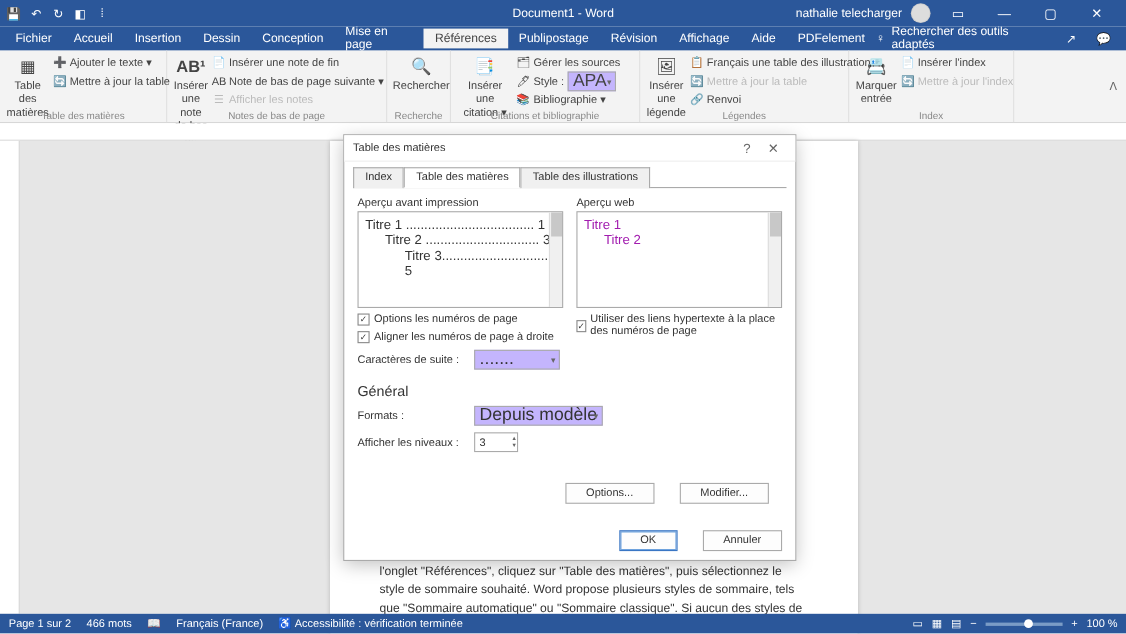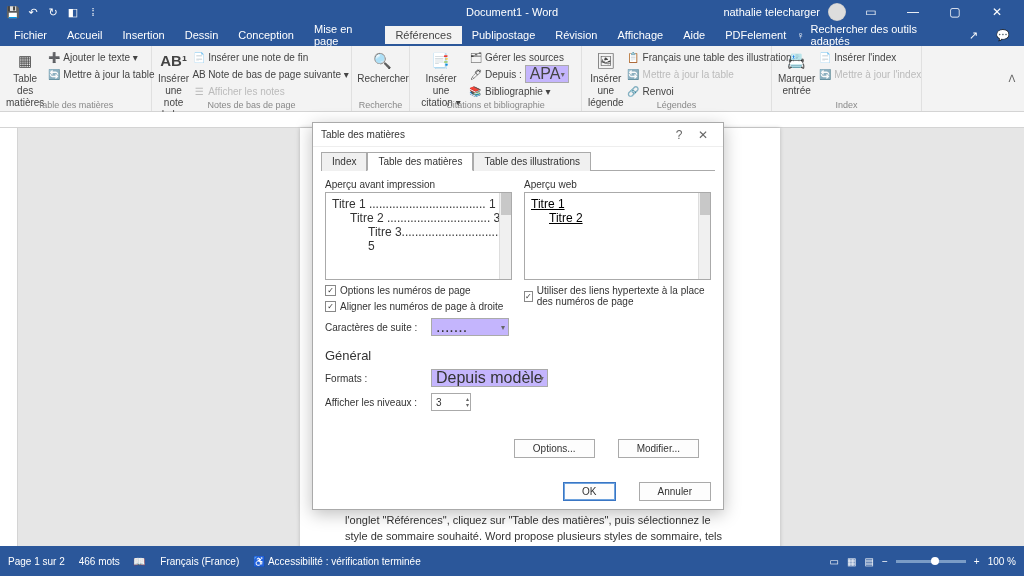--- a/index.html
+++ b/index.html
@@ -35,39 +35,39 @@
 .dlg-title-txt{flex:1}
 .dlg-title-btn{width:24px;text-align:center;font-size:12px;color:#666}
 .dlg-tabs{display:flex;padding:4px 8px 0;gap:0;font-size:10px}
 .dlg-tab{padding:3px 10px;border:1px solid #aaa;border-bottom:none;background:#f0f0f0;position:relative;top:1px;cursor:pointer}
 .dlg-tab.active{background:#fff;border-bottom:1px solid #fff;z-index:2}
 .dlg-body{border-top:1px solid #aaa;margin:0 8px;padding:8px 4px}
 .dlg-cols{display:flex;gap:12px}
 .dlg-col{flex:1}
 .fieldset-label{font-size:10px;margin-bottom:2px}
 .preview-box{border:1px solid #aaa;height:88px;padding:4px 6px;font-size:11px;overflow:hidden;position:relative;background:#fff}
-.preview-box.web a{color:#000000;text-decoration:underline;display:block;cursor:pointer}
+.preview-box.web a{color:#a21caf;display:block;cursor:pointer}
 .preview-box .t1{font-size:12px}
 .preview-box .t2{font-size:12px;padding-left:18px}
 .preview-box .t3{font-size:12px;padding-left:36px}
 .pv-scroll{position:absolute;right:0;top:0;width:12px;height:100%;background:#f0f0f0;border-left:1px solid #ddd}
 .pv-scroll::before{content:"";position:absolute;top:0;left:1px;width:10px;height:22px;background:#c8c8c8}
 .chk-row{display:flex;align-items:center;gap:4px;margin-top:5px;font-size:10px}
 .chk{width:11px;height:11px;border:1px solid #888;display:flex;align-items:center;justify-content:center;font-size:8px;color:#333}
 .frm-row{display:flex;align-items:center;gap:6px;margin-top:6px;font-size:10px}
 .frm-label{width:100px}
 .combo{border:1px solid #aaa;height:18px;display:flex;align-items:center;padding:0 4px;font-size:16px;min-width:78px;position:relative;background:#c4b5fd}
 .combo::after{content:"▾";position:absolute;right:3px;color:#666;font-size:8px}
 .spinner{border:1px solid #aaa;height:18px;width:40px;display:flex;align-items:center;padding:0 4px;font-size:10px;position:relative;background:#fff}
 .spinner::after{content:"▴\A▾";white-space:pre;position:absolute;right:1px;font-size:6px;line-height:6px;color:#666;top:2px}
 .section-label{font-size:13px;margin-top:12px;margin-bottom:2px}
 .dlg-btns{display:flex;justify-content:flex-end;gap:23px;padding:8px 12px}
 .dlg-btn{border:1px solid #aaa;background:#fdfdfd;padding:3px 18px;font-size:10px;cursor:pointer}
 .dlg-btn.primary{border:1px solid #3a76c4;box-shadow:inset 0 0 0 1px #6fa3de}
-.statusbar{position:absolute;bottom:0;left:0;right:0;height:30px;background:#2b579a;color:#fff;font-size:10px;display:flex;align-items:center;padding:0 8px;gap:14px}
+.statusbar{position:absolute;bottom:0;left:0;right:0;height:18px;background:#2b579a;color:#fff;font-size:10px;display:flex;align-items:center;padding:0 8px;gap:14px}
 .sb-right{margin-left:auto;display:flex;align-items:center;gap:8px}
 .sb-slider{width:70px;height:3px;background:#7a9cc6;position:relative}
 .sb-slider::before{content:"";position:absolute;left:50%;top:-3px;width:8px;height:8px;border-radius:50%;background:#fff}
 .ribbon-collapse{margin-left:auto;width:24px;display:flex;align-items:center;justify-content:center;color:#666}
 .sicon{width:12px;height:12px;display:inline-flex;align-items:center;justify-content:center;font-size:10px}
 </style>
 </head>
 <body>
 
 <div class="titlebar">
@@ -171,21 +171,21 @@
         <span style="white-space:pre-line">Insérer une
 citation ▾</span>
       </div>
       <div class="rcol">
         <div class="rrow">
             <span class="sicon">🗂</span>
             <span>Gérer les sources</span>
           </div>
         <div class="rrow">
             <span class="sicon">🖊</span>
-            <span>Depuis :</span> 
+            <span>Style :</span> 
             <span class="combo" style="min-width:44px">APA</span>
           </div>
         <div class="rrow">
             <span class="sicon">📚</span>
             <span>Bibliographie ▾</span>
           </div>
       </div>
     </div>
     <div class="rgroup-label">Citations et bibliographie</div>
   </div>

